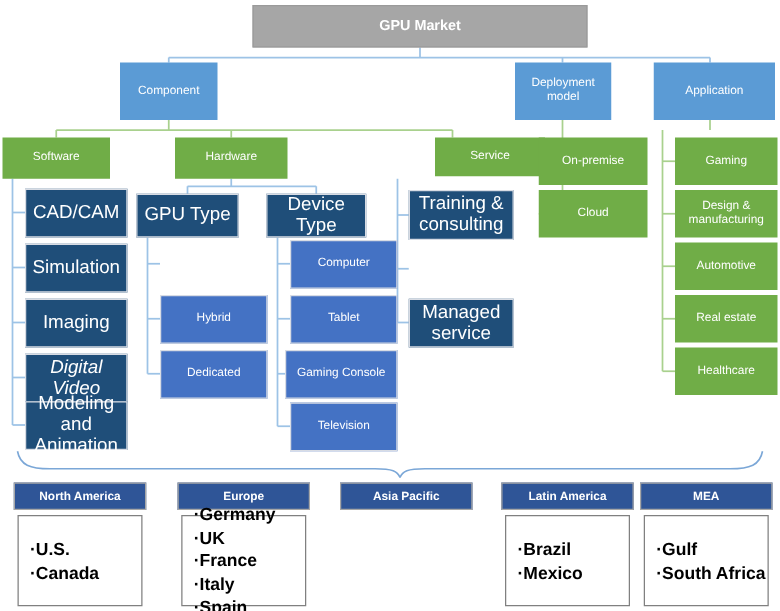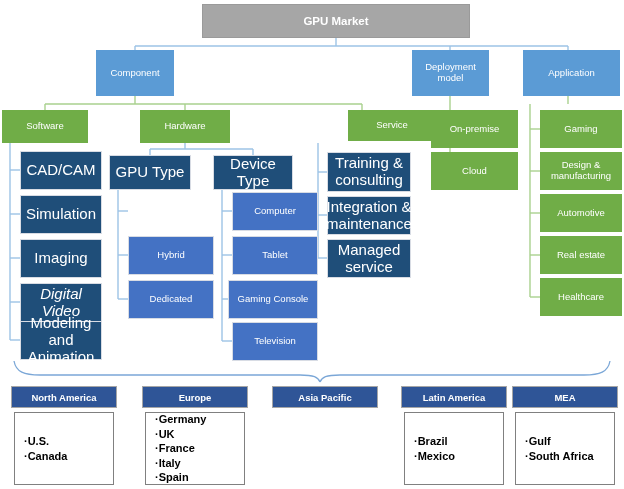--- a/index.html
+++ b/index.html
@@ -41,21 +41,21 @@
   }
   .region-body {
     position: absolute;
     background: #ffffff;
     border: 1px solid #808080;
     display: flex; flex-direction: column; justify-content: center;
     padding-left: 9px;
     z-index: 5;
   }
   .region-body span {
-    font-size: 11px;
+    font-size: 14px;
     font-weight: bold;
     color: #000000;
     line-height: 1.33;
     white-space: nowrap;
   }
   .region-body span::before { content: "\00b7 "; }
 
   svg.wires { position: absolute; left:0; top:0; width:624px; height:489px; z-index:1; }
 </style>
 </head>
@@ -159,21 +159,20 @@
 
   <div class="node node-blue" style="left:128px; top:236px; width:86px; height:39px;">Hybrid</div>
   <div class="node node-blue" style="left:128px; top:280px; width:86px; height:39px;">Dedicated</div>
 
   <div class="node node-blue" style="left:232px; top:192px; width:86px; height:39px;">Computer</div>
   <div class="node node-blue" style="left:232px; top:236px; width:86px; height:39px;">Tablet</div>
   <div class="node node-blue" style="left:228px; top:280px; width:90px; height:39px;">Gaming Console</div>
   <div class="node node-blue" style="left:232px; top:322px; width:86px; height:39px;">Television</div>
 
   <div class="node node-navy" style="left:327px; top:152px; width:84px; height:40px;">Training &amp; consulting</div>
-  <div class="node node-navy" style="left:327px; top:196px; width:84px; height:39px;">Integration &amp; maintenance</div>
   <div class="node node-navy" style="left:327px; top:239px; width:84px; height:39px;">Managed service</div>
 
   <div class="region-head" style="left:11px; top:386px; width:106px; height:22px;">North America</div>
   <div class="region-body" style="left:14px; top:412px; width:100px; height:73px;">
     <span>U.S.</span>
     <span>Canada</span>
   </div>
 
   <div class="region-head" style="left:142px; top:386px; width:106px; height:22px;">Europe</div>
   <div class="region-body" style="left:145px; top:412px; width:100px; height:73px;">

